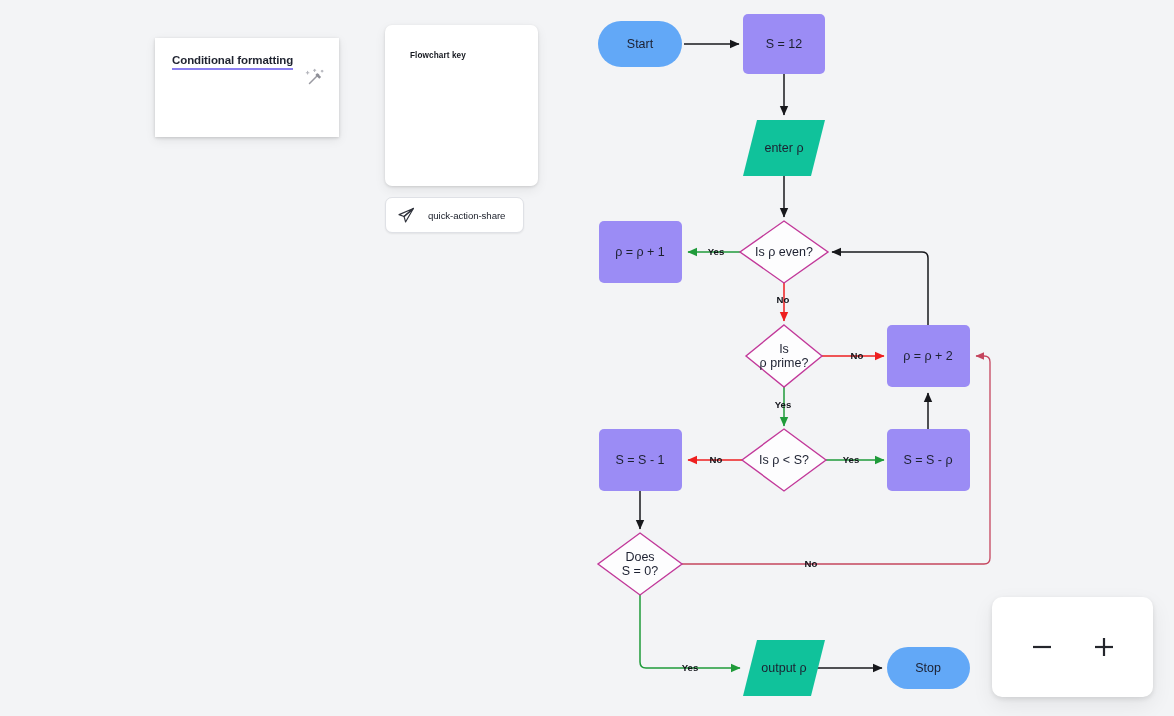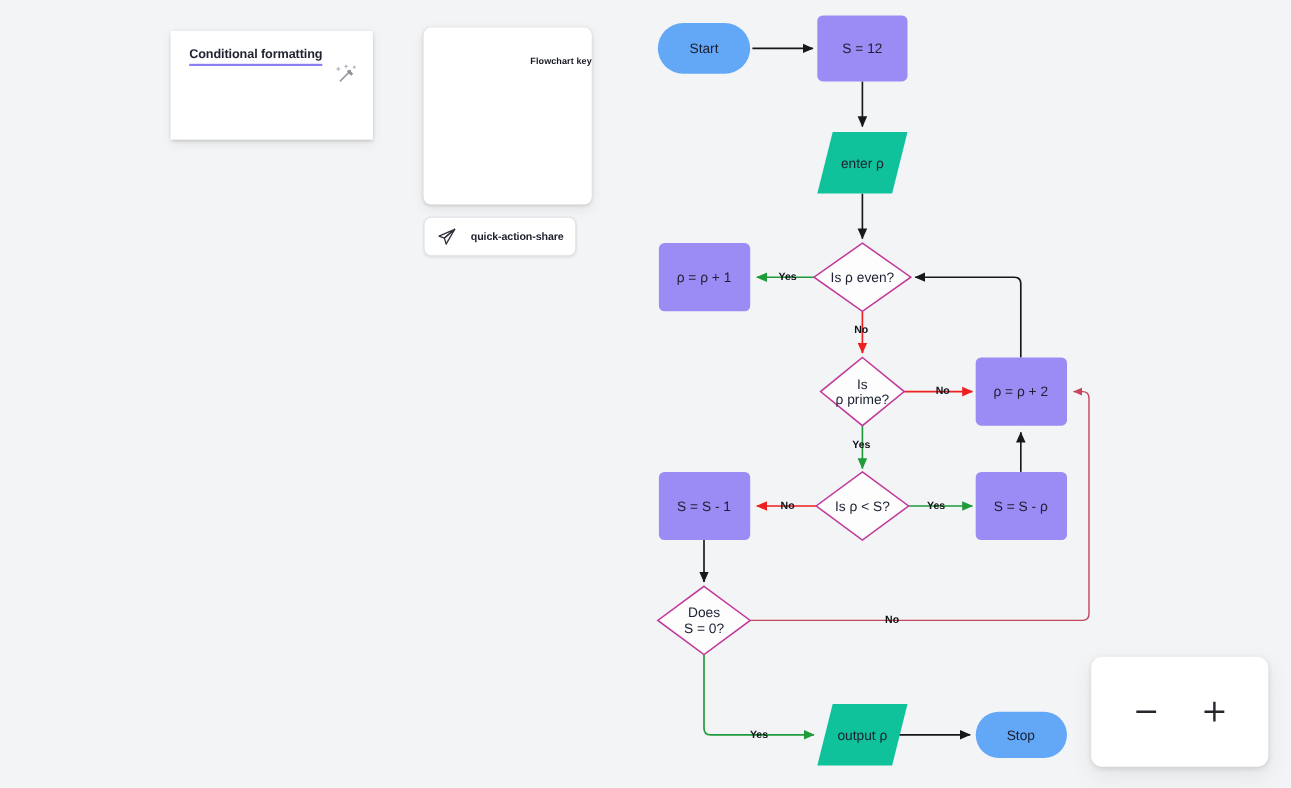--- a/index.html
+++ b/index.html
@@ -12,21 +12,21 @@
     background: #f3f4f6;
     font-family: "Liberation Sans", sans-serif;
     overflow: hidden;
     position: relative;
   }
 
   
   #cf-card {
     position: absolute;
     left: 155px;
-    top: 28px;
+    top: 38px;
     width: 184px;
     height: 99px;
     background: #ffffff;
     box-shadow: 0 1px 3px rgba(0,0,0,0.16), 0 3px 10px rgba(0,0,0,0.08);
     box-sizing: border-box;
     padding: 12px 14px 10px 17px;
   }
   #cf-card .cf-title {
     font-size: 11.5px;
     font-weight: bold;
@@ -57,21 +57,20 @@
     position: absolute;
     left: 385px;
     top: 25px;
     width: 153px;
     height: 161px;
     background: #ffffff;
     border-radius: 7px;
     box-shadow: 0 1px 3px rgba(0,0,0,0.13), 0 4px 12px rgba(0,0,0,0.07);
     box-sizing: border-box;
     padding: 26px 0 0 25px;
-    text-align: right;
   }
   #key-card .key-title {
     font-size: 8.2px;
     font-weight: bold;
     color: #15181f;
     letter-spacing: 0.1px;
   }
   #key-card .key-rows {
     margin-top: 13px;
   }
@@ -108,21 +107,21 @@
     box-shadow: 0 1px 2px rgba(0,0,0,0.07);
     box-sizing: border-box;
     display: flex;
     align-items: center;
     padding-left: 11px;
     cursor: pointer;
   }
   #share-pill .pill-label {
     margin-left: 12px;
     font-size: 9.7px;
-    font-weight: bold;
+    font-weight: normal;
     color: #1b1f2a;
     letter-spacing: -0.1px;
   }
 
   
   #zoom-controls {
     position: absolute;
     left: 992px;
     top: 597px;
     width: 161px;

